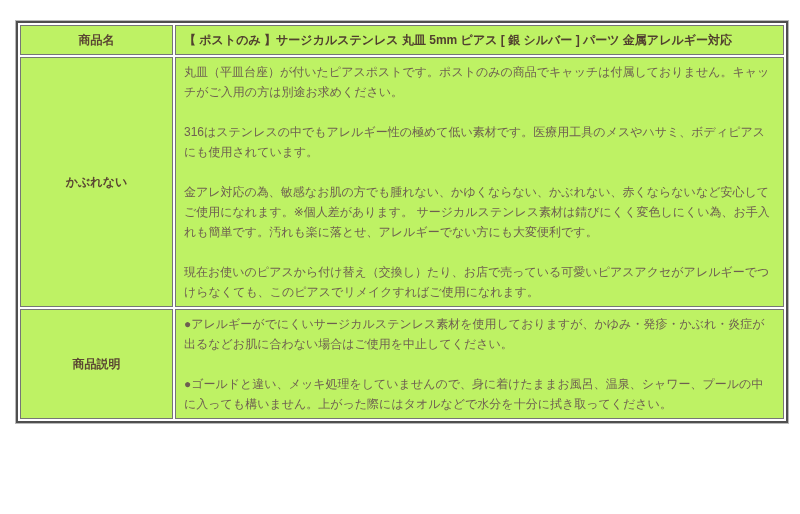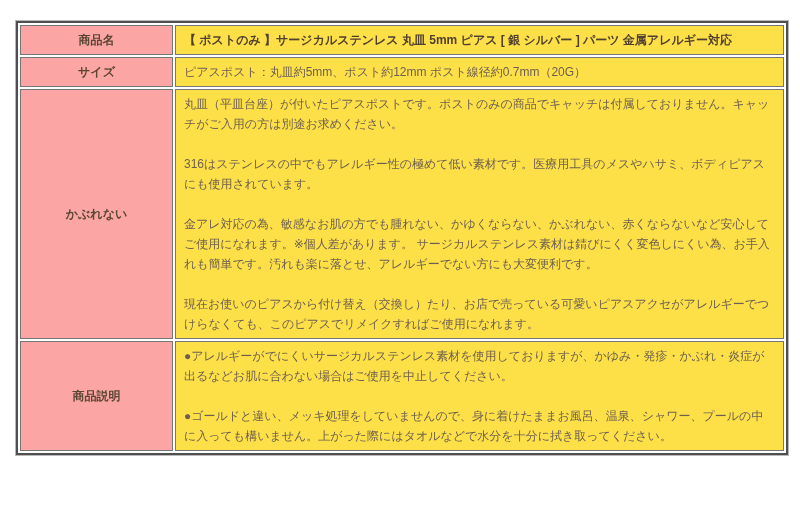--- a/index.html
+++ b/index.html
@@ -27,29 +27,29 @@
   }
   table.spec th,
   table.spec td {
     border: 1px solid #767676;
     font-size: 12px;
     line-height: 20px;
     box-sizing: border-box;
   }
   table.spec th {
     width: 153px;
-    background: #fca5a5;
+    background: #bef264;
     color: #5a4632;
     font-weight: bold;
     text-align: center;
     vertical-align: middle;
     padding: 4px 6px;
   }
   table.spec td {
-    background: #fde047;
+    background: #bef264;
     color: #6e5f51;
     text-align: left;
     vertical-align: middle;
     padding: 4px 8px;
     white-space: pre-line;
     overflow-wrap: break-word;
   }
   table.spec td.title {
     font-weight: bold;
     color: #51402f;
@@ -60,24 +60,20 @@
 </head>
 <body>
 
 <div class="page">
   <table class="spec">
     <tbody>
       <tr class="short">
         <th>商品名</th>
         <td class="title">【 ポストのみ 】サージカルステンレス 丸皿 5mm ピアス [ 銀 シルバー ] パーツ 金属アレルギー対応</td>
       </tr>
-      <tr class="short">
-        <th>サイズ</th>
-        <td>ピアスポスト：丸皿約5mm、ポスト約12mm ポスト線径約0.7mm（20G）</td>
-      </tr>
       <tr>
         <th>かぶれない</th>
         <td>丸皿（平皿台座）が付いたピアスポストです。ポストのみの商品でキャッチは付属しておりません。キャッチがご入用の方は別途お求めください。
 
 316はステンレスの中でもアレルギー性の極めて低い素材です。医療用工具のメスやハサミ、ボディピアスにも使用されています。
 
 金アレ対応の為、敏感なお肌の方でも腫れない、かゆくならない、かぶれない、赤くならないなど安心してご使用になれます。※個人差があります。 サージカルステンレス素材は錆びにくく変色しにくい為、お手入れも簡単です。汚れも楽に落とせ、アレルギーでない方にも大変便利です。
 
 現在お使いのピアスから付け替え（交換し）たり、お店で売っている可愛いピアスアクセがアレルギーでつけらなくても、このピアスでリメイクすればご使用になれます。</td>
       </tr>

